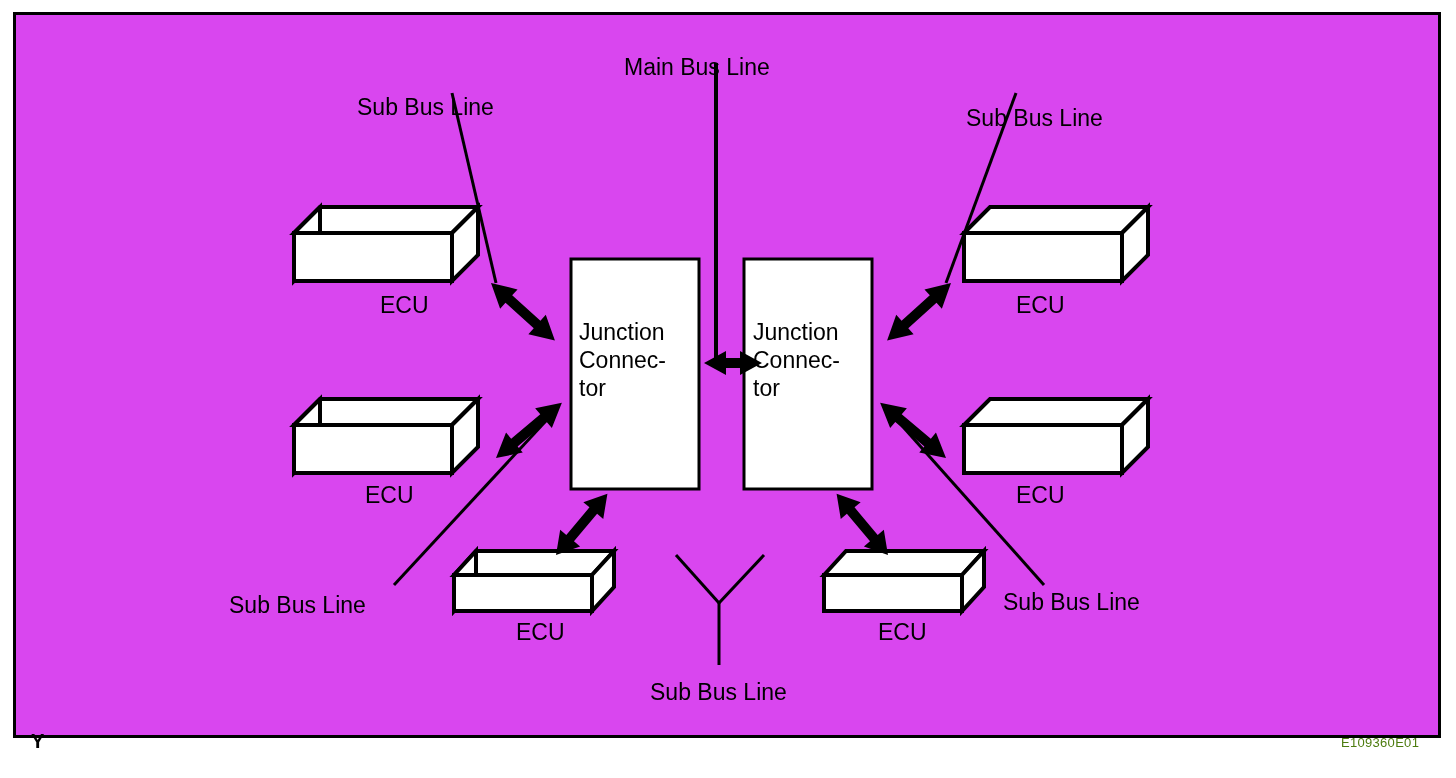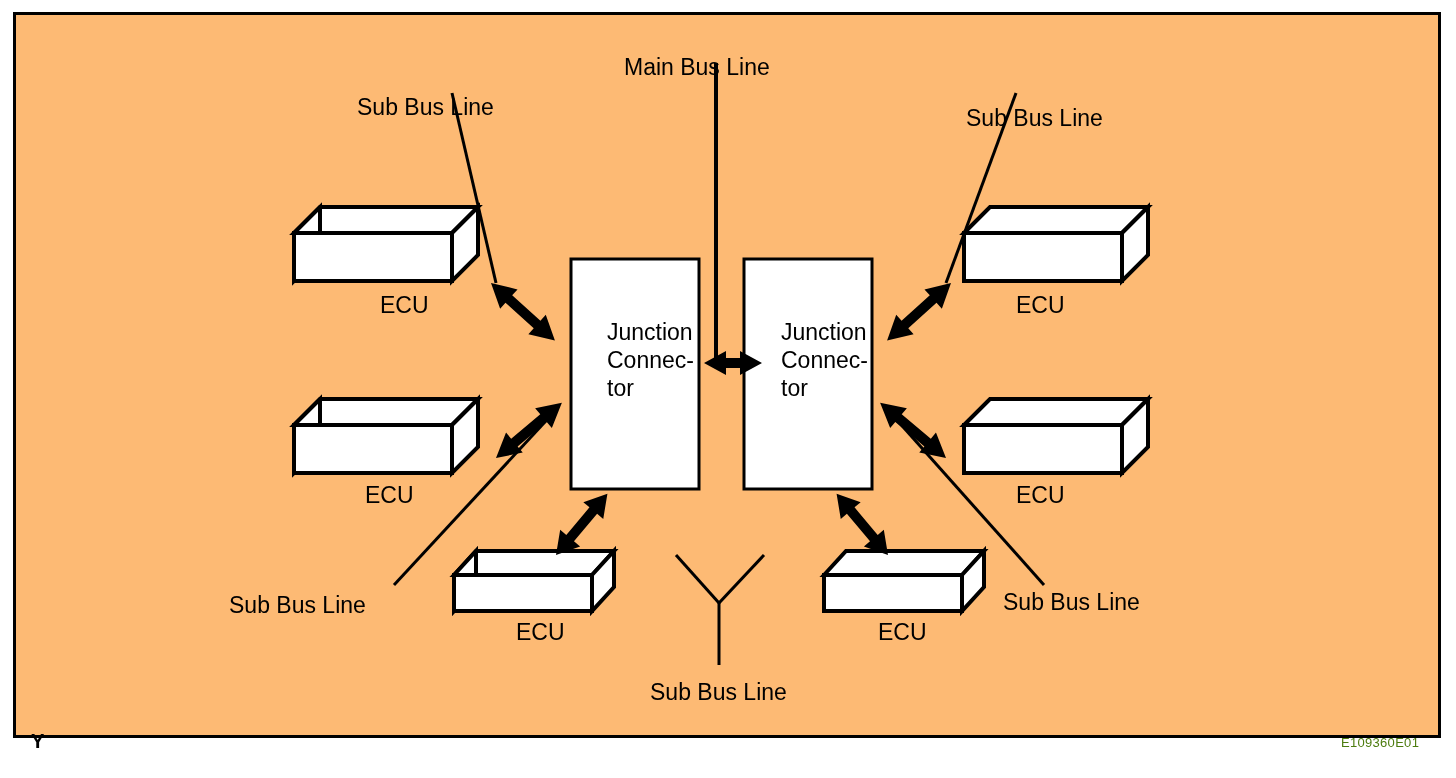--- a/index.html
+++ b/index.html
@@ -16,21 +16,21 @@
     overflow: hidden;
   }
   #diagram-frame {
     position: absolute;
     left: 13px;
     top: 12px;
     width: 1428px;
     height: 726px;
     border: 3px solid #000000;
     box-sizing: border-box;
-    background: #fdba74;
+    background: #d946ef;
   }
   #diagram-svg {
     position: absolute;
     left: 0;
     top: 0;
   }
   .dgm-label {
     position: absolute;
     font-family: "Liberation Sans", sans-serif;
     font-size: 23px;
@@ -39,21 +39,20 @@
     line-height: 1.12;
   }
   .jc-label {
     position: absolute;
     font-family: "Liberation Sans", sans-serif;
     font-size: 23px;
     color: #000000;
     line-height: 1.22;
     text-align: left;
     white-space: pre-line;
-    margin-left: 28px;
   }
   #corner-mark {
     position: absolute;
     left: 31px;
     top: 730px;
     font-family: "Liberation Sans", sans-serif;
     font-size: 20px;
     font-weight: bold;
     color: #000000;
   }

